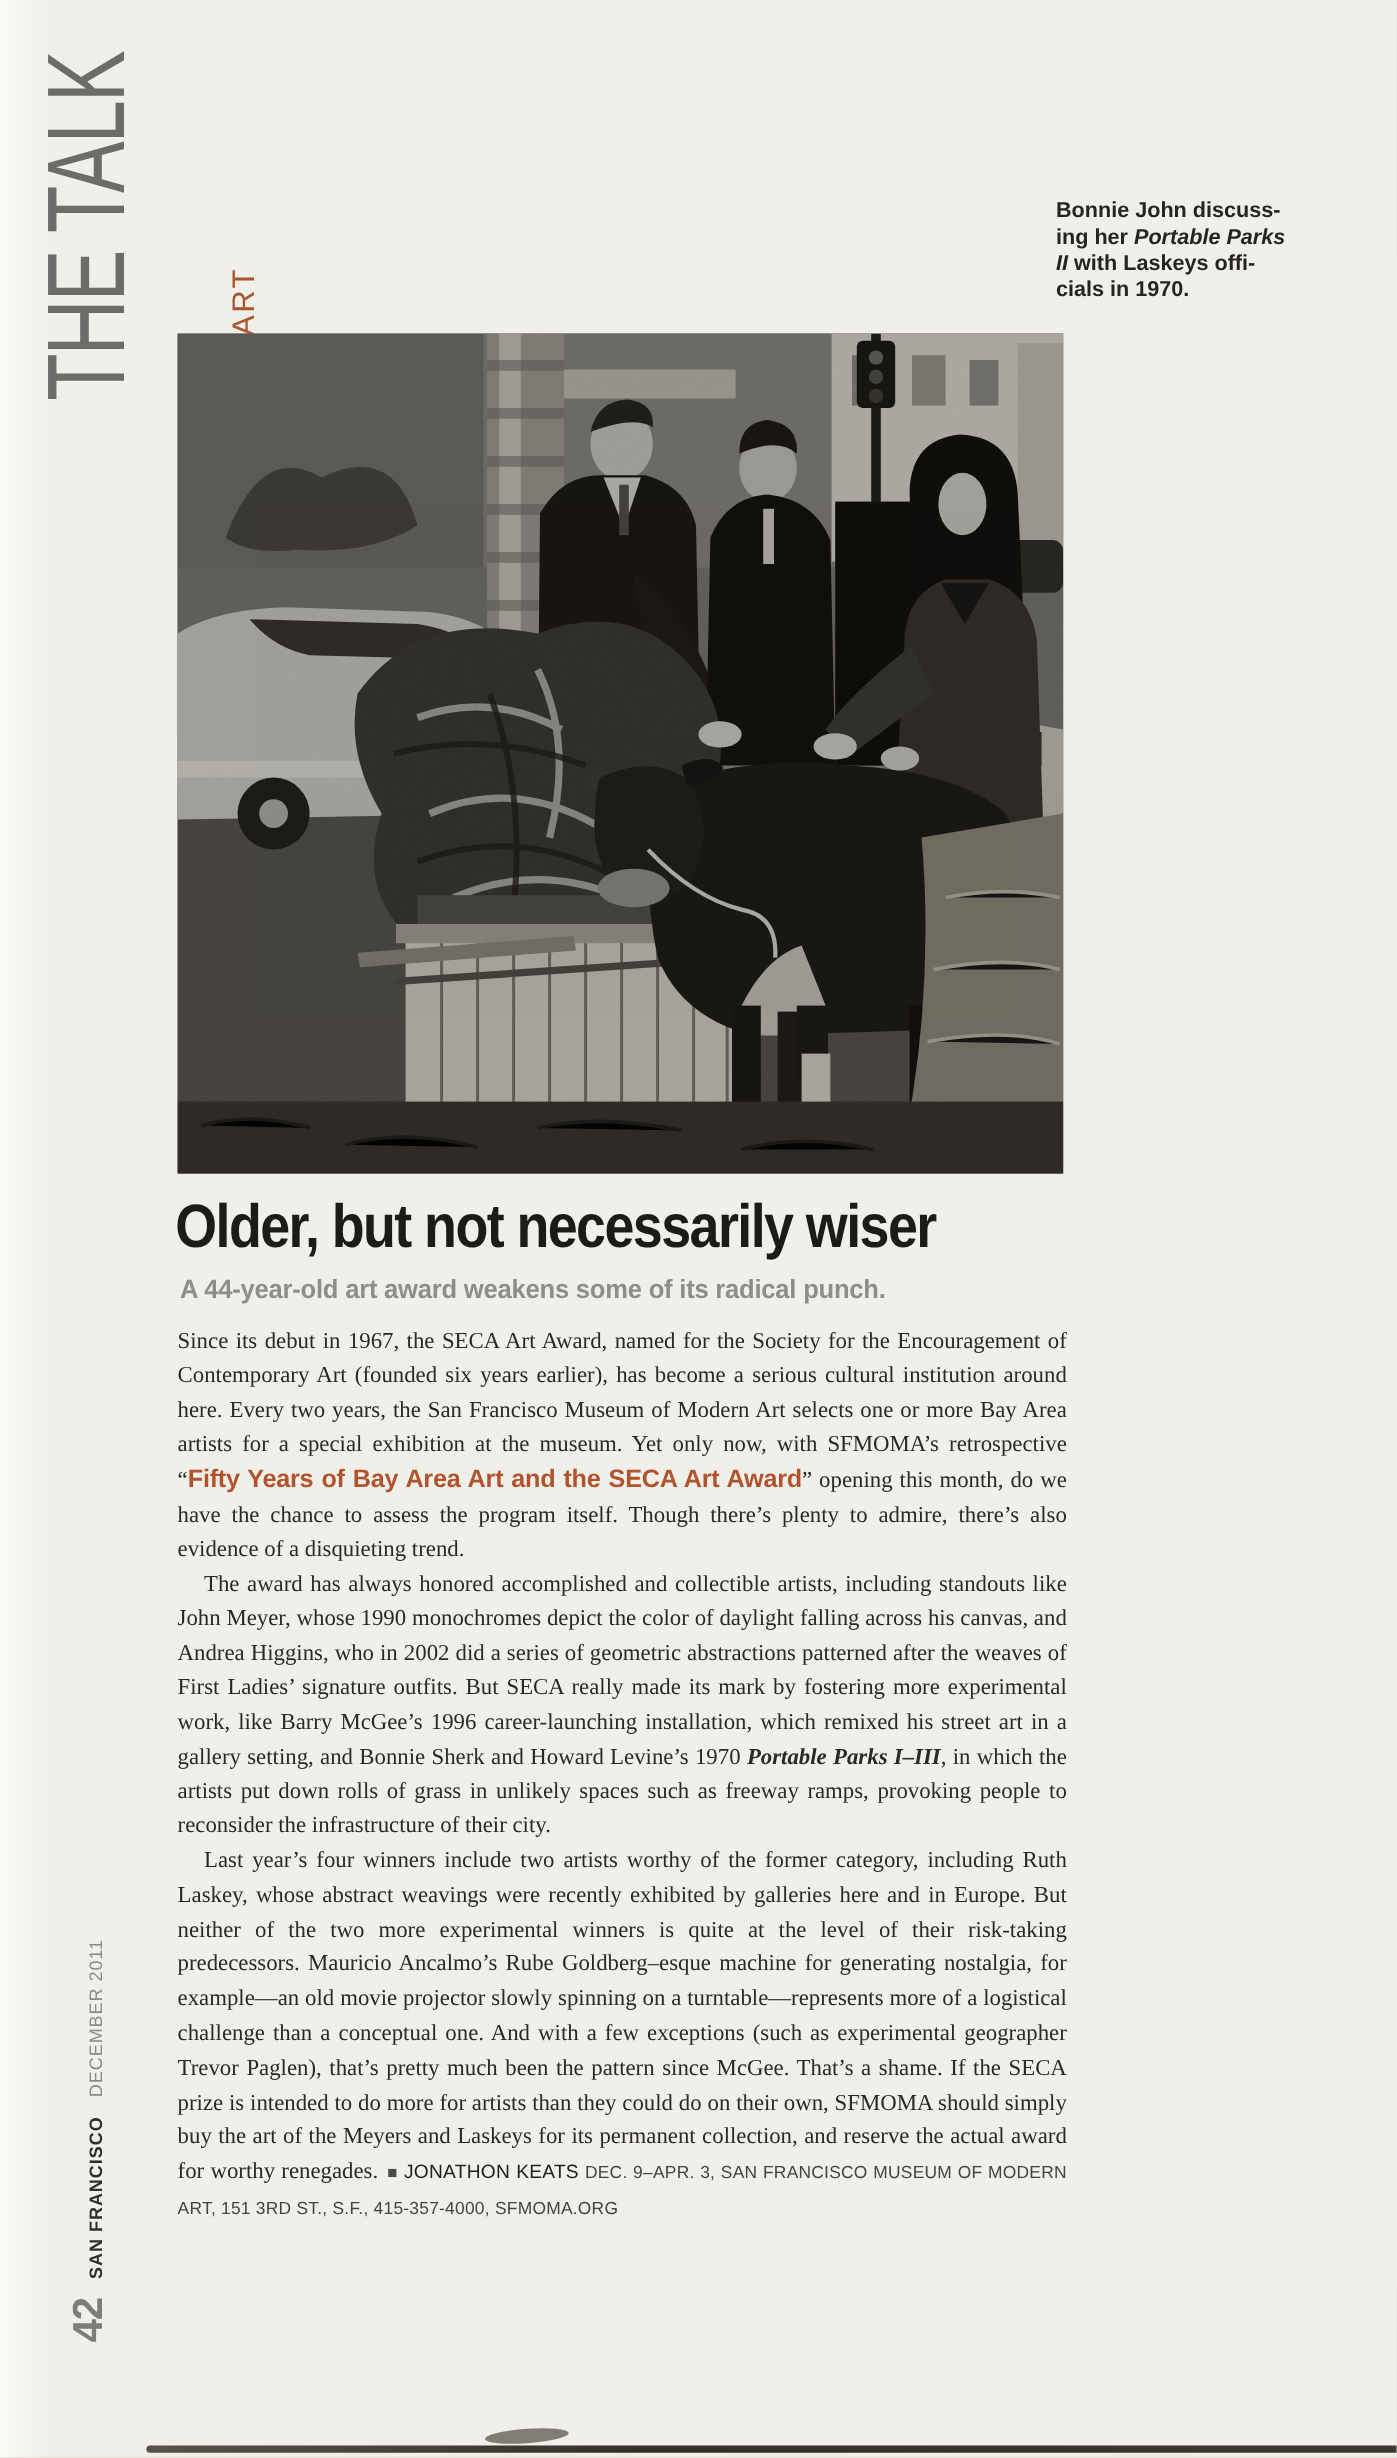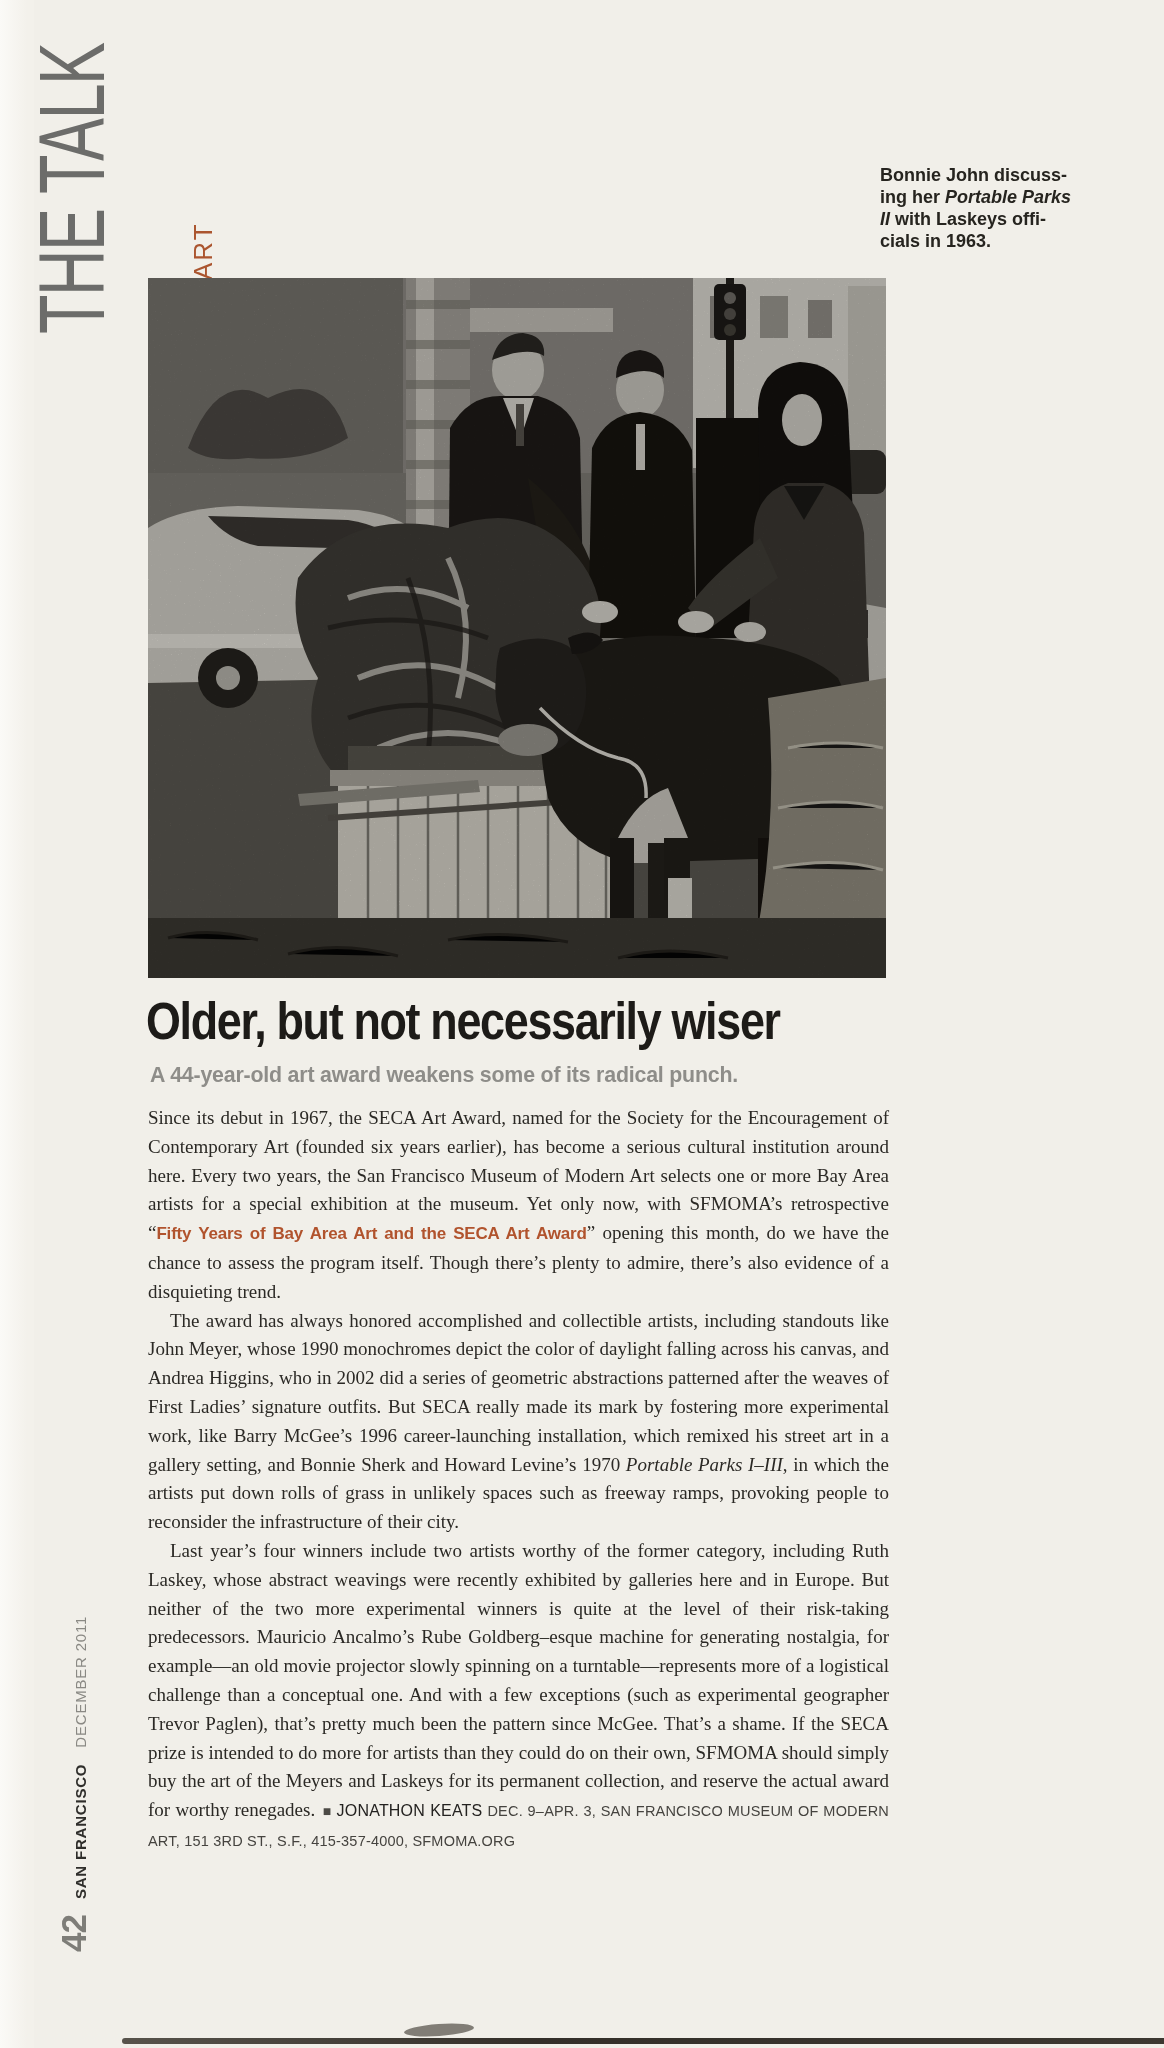--- a/index.html
+++ b/index.html
@@ -53,23 +53,23 @@
   
   .body-copy{
     position:absolute;left:148px;top:1104px;width:741px;
     font-family:"Liberation Serif",serif;font-size:19px;line-height:28.8px;
     color:#2b2925;text-align:justify;
   }
   .para{margin:0;}
   .indent{text-indent:22px;}
   .highlight{
     font-family:"Liberation Sans",sans-serif;font-weight:700;
-    color:#b1532d;font-size:17px;letter-spacing:-0.2px;
-  }
-  .serif-italic{font-style:italic;}
+    color:#b1532d;font-size:21px;letter-spacing:-0.2px;
+  }
+  .serif-italic{font-style:italic;font-weight:bold;}
   .end-mark{
     font-family:"Liberation Sans",sans-serif;color:#4c4a45;
     font-size:14px;margin:0 5px 0 7px;
   }
   .byline-author{
     font-family:"Liberation Sans",sans-serif;font-weight:400;
     font-size:16px;color:#242220;letter-spacing:0.2px;margin-right:5px;
   }
   .byline-details{
     font-family:"Liberation Sans",sans-serif;font-size:14.5px;
@@ -103,21 +103,21 @@
   <div class="scan-left"></div>
 
   <div class="masthead">THE TALK</div>
 
   <div class="category">ART</div>
 
   <div class="caption">
     <span>Bonnie John discuss-</span><br>
     <span>ing her </span><em>Portable Parks</em><br>
     <em>II</em><span> with Laskeys offi-</span><br>
-    <span>cials in 1963.</span>
+    <span>cials in 1970.</span>
   </div>
 
   <div class="photo">
     <svg viewBox="0 0 738 700" preserveAspectRatio="none">
       <defs>
         <filter id="grain" x="0" y="0" width="100%" height="100%">
           <feTurbulence type="fractalNoise" baseFrequency="0.8" numOctaves="2" stitchTiles="stitch"></feTurbulence>
           <feColorMatrix type="matrix" values="0 0 0 0 0  0 0 0 0 0  0 0 0 0 0  0.9 0.9 0.9 0 0"></feColorMatrix>
         </filter>
       </defs>

